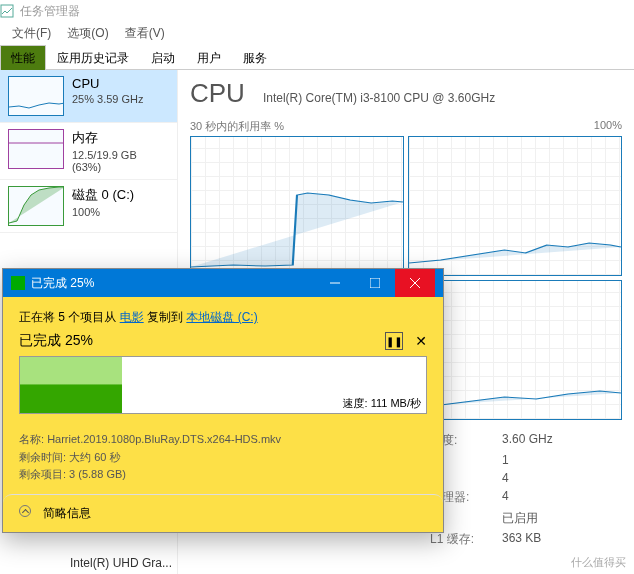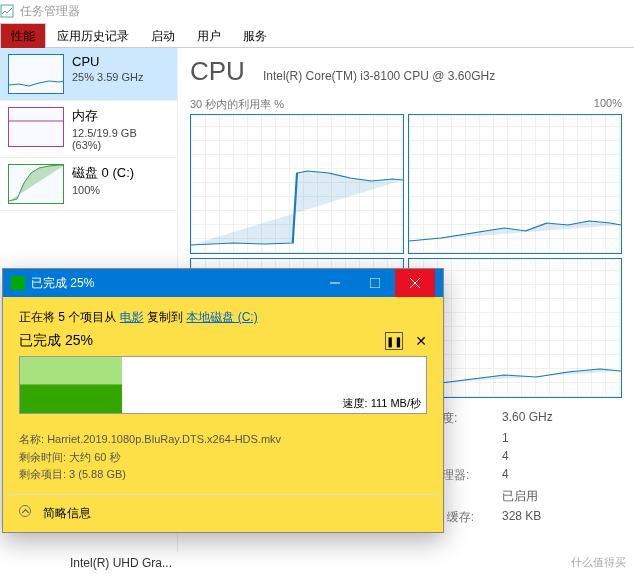--- a/index.html
+++ b/index.html
@@ -6,21 +6,21 @@
 body { width: 634px; height: 574px; overflow: hidden; background: #fff; font-size: 12px; color: #000; position: relative; }
 
 
 .tm-window { position: absolute; top: 0; left: 0; width: 634px; height: 574px; background: #fff; }
 .tm-titlebar { height: 22px; display: flex; align-items: center; padding: 0 0; color: #999; font-size: 12px; }
 .tm-titlebar .icon { width: 14px; height: 14px; margin-right: 6px; display: inline-flex; }
 .tm-menubar { height: 22px; display: flex; align-items: center; padding: 0 4px; color: #555; }
 .tm-menubar span { padding: 2px 8px; }
 .tm-tabs { height: 26px; display: flex; border-bottom: 1px solid #ccc; }
 .tm-tabs .tab { padding: 4px 10px; border: 1px solid transparent; border-bottom: none; position: relative; top: 1px; }
-.tm-tabs .tab.active { border-color: #ccc; background: #b91c1c; font-family: Liberation Serif, serif; }
+.tm-tabs .tab.active { border-color: #ccc; background: #4d7c0f; font-family: Liberation Serif, serif; }
 
 .tm-content { display: flex; height: calc(100% - 70px); }
 .sidebar { width: 210px; border-right: 1px solid #eee; }
 .side-item { display: flex; padding: 6px 8px; border-bottom: 1px solid #f0f0f0; gap: 8px; }
 .side-item.selected { background: #cce8ff; }
 .side-chart { width: 56px; height: 40px; border: 1px solid #1a7bb9; background: #f7fbff; position: relative; overflow: hidden; }
 .side-chart.mem { border-color: #a040a0; }
 .side-chart.disk { border-color: #3a9a3a; }
 .side-text .title { font-size: 13px; }
 .side-text .sub { font-size: 11px; color: #444; margin-top: 2px; }
@@ -71,20 +71,25 @@
 <div class="tm-window">
   <div class="tm-titlebar">
     <span class="icon">
       <svg viewBox="0 0 14 14">
           <rect x="1" y="1" width="12" height="12" fill="none" stroke="#5a9" stroke-width="1"></rect>
           <path d="M2 10 L5 7 L7 9 L12 4" stroke="#5a9" fill="none"></path>
         </svg>
     </span>
     <span>任务管理器</span>
   </div>
+  <div class="tm-menubar">
+    <span>文件(F)</span>
+    <span>选项(O)</span>
+    <span>查看(V)</span>
+  </div>
   <div class="tm-tabs">
     <div class="tab active">性能</div>
     <div class="tab">应用历史记录</div>
     <div class="tab">启动</div>
     <div class="tab">用户</div>
     <div class="tab">服务</div>
   </div>
   <div class="tm-content">
     <div class="sidebar">
       <div class="side-item selected">
@@ -160,21 +165,21 @@
         <span>3.60 GHz</span>
         <span class="lbl"></span>
         <span>1</span>
         <span class="lbl"></span>
         <span>4</span>
         <span class="lbl">处理器:</span>
         <span>4</span>
         <span class="lbl"></span>
         <span>已启用</span>
         <span class="lbl">L1 缓存:</span>
-        <span>328 KB</span>
+        <span>363 KB</span>
       </div>
     </div>
   </div>
 </div>
 
 <div class="gpu-peek">Intel(R) UHD Gra...</div>
 <div style="position:absolute;left:90px;top:572px;font-size:11px;color:#555">正常运行时间</div>
 
 <div class="copy-dialog">
   <div class="copy-titlebar">

